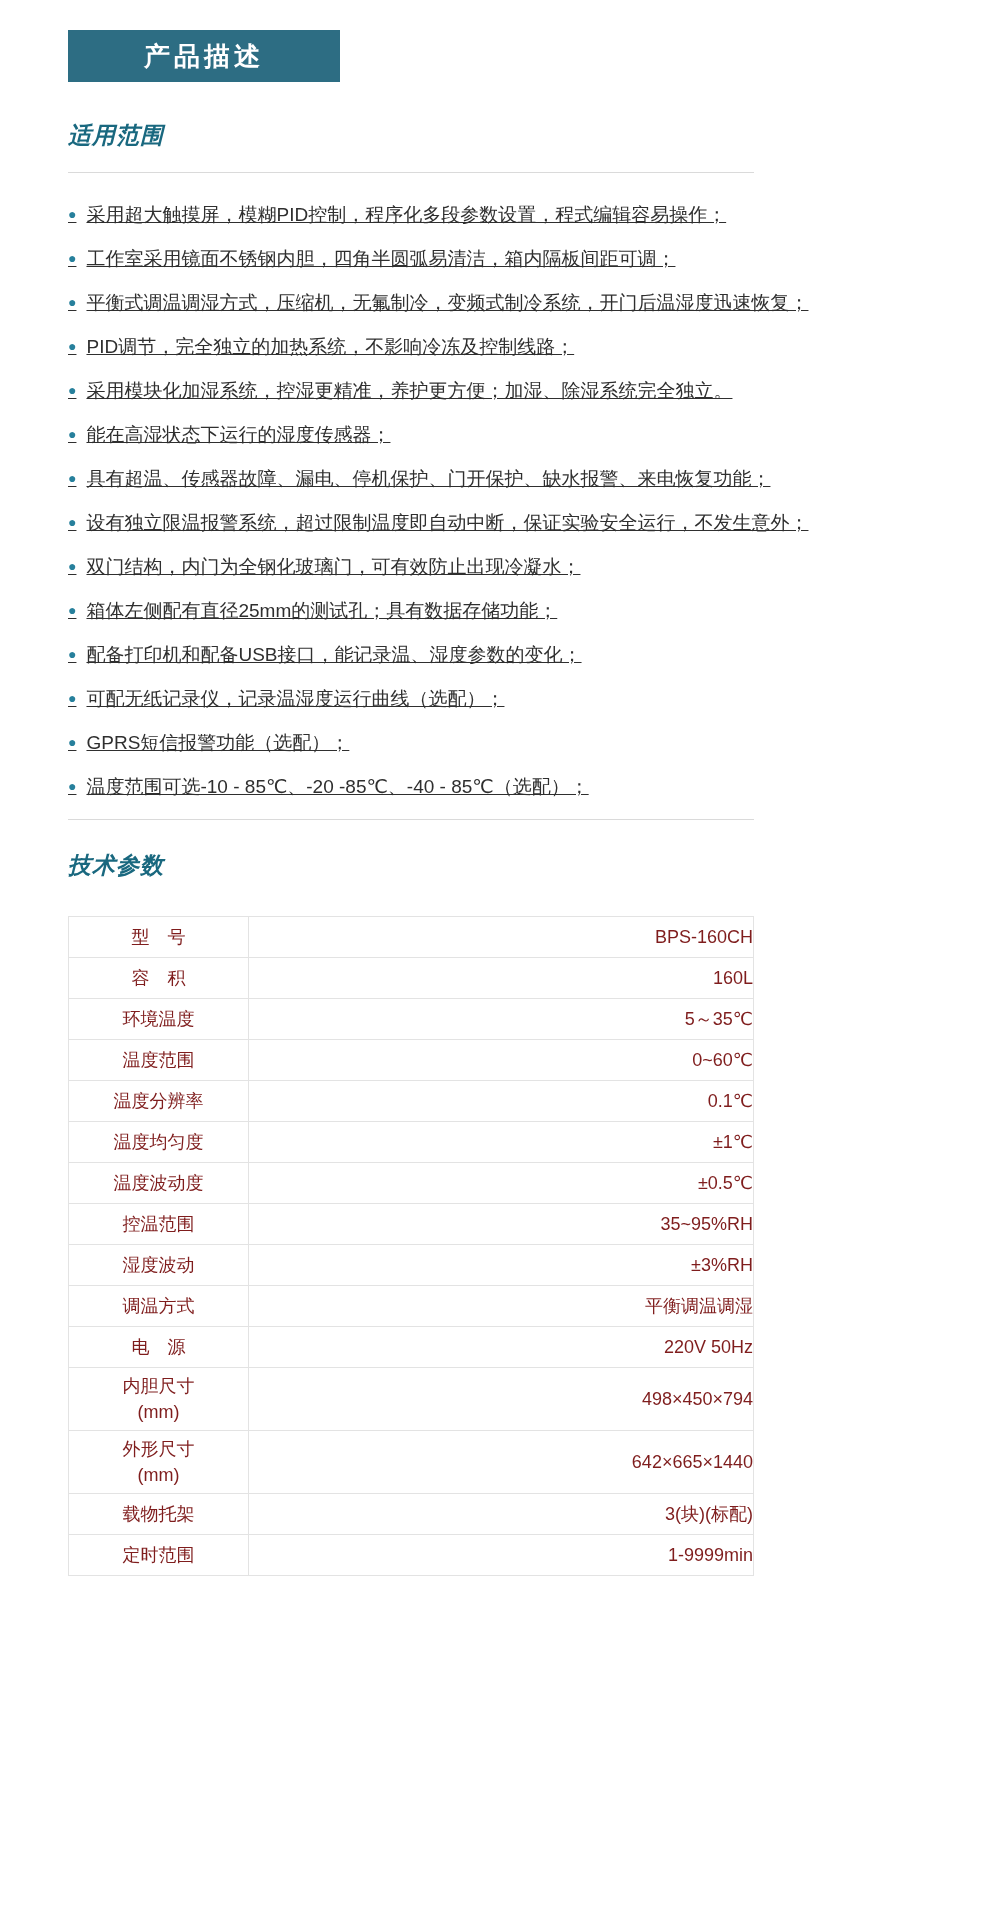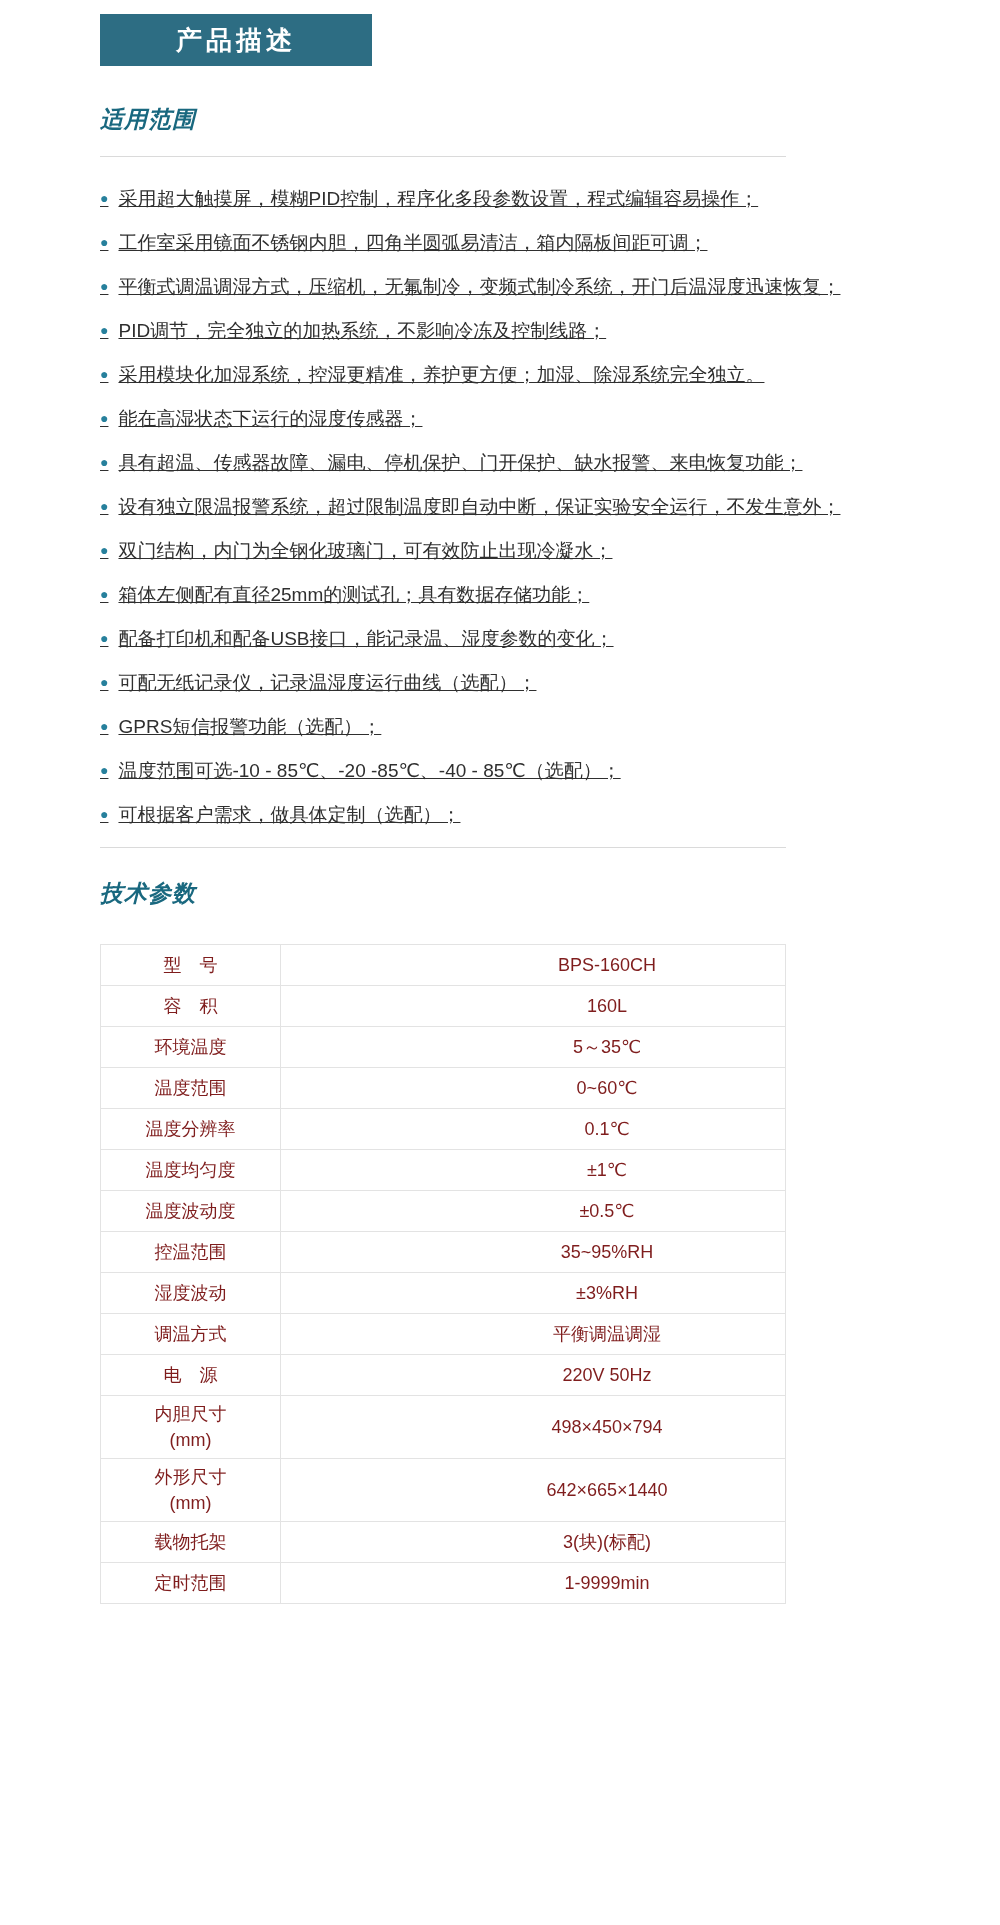--- a/index.html
+++ b/index.html
@@ -4,22 +4,22 @@
 <style>
   * { margin: 0; padding: 0; box-sizing: border-box; }
   html, body {
     width: 1000px;
     background: #ffffff;
     font-family: "Liberation Sans", "DejaVu Sans", sans-serif;
   }
   body { height: 1925px; overflow: hidden; }
   .page {
     width: 686px;
-    margin-left: 100px;
-    padding-top: 14px;
+    margin-left: 68px;
+    padding-top: 30px;
     color: #2f2f2f;
   }
   .banner {
     width: 272px;
     height: 52px;
     background: #2d6d83;
     color: #ffffff;
     display: flex;
     align-items: center;
     justify-content: center;
@@ -88,21 +88,21 @@
   }
   table.specs tr.tall td { height: 63px; }
   table.specs td.label {
     width: 180px;
     text-align: center;
     white-space: pre-line;
     line-height: 26px;
   }
   table.specs td.value {
     padding-left: 148px;
-    text-align: center;
+    text-align: right;
   }
 </style>
 </head>
 <body>
 
 <div class="page">
 
   <div class="banner">
     <span>产品描述</span>
   </div>
@@ -122,21 +122,20 @@
       <li>采用模块化加湿系统，控湿更精准，养护更方便；加湿、除湿系统完全独立。</li>
       <li>能在高湿状态下运行的湿度传感器；</li>
       <li>具有超温、传感器故障、漏电、停机保护、门开保护、缺水报警、来电恢复功能；</li>
       <li>设有独立限温报警系统，超过限制温度即自动中断，保证实验安全运行，不发生意外；</li>
       <li>双门结构，内门为全钢化玻璃门，可有效防止出现冷凝水；</li>
       <li>箱体左侧配有直径25mm的测试孔；具有数据存储功能；</li>
       <li>配备打印机和配备USB接口，能记录温、湿度参数的变化；</li>
       <li>可配无纸记录仪，记录温湿度运行曲线（选配）；</li>
       <li>GPRS短信报警功能（选配）；</li>
       <li>温度范围可选-10 - 85℃、-20 -85℃、-40 - 85℃（选配）；</li>
-      <li>可根据客户需求，做具体定制（选配）；</li>
     </ul>
   </section>
 
   <hr class="divider">
 
   <section class="specs-section">
     <h2 class="section-title">技术参数</h2>
     <table class="specs">
       <tbody>
         <tr>

